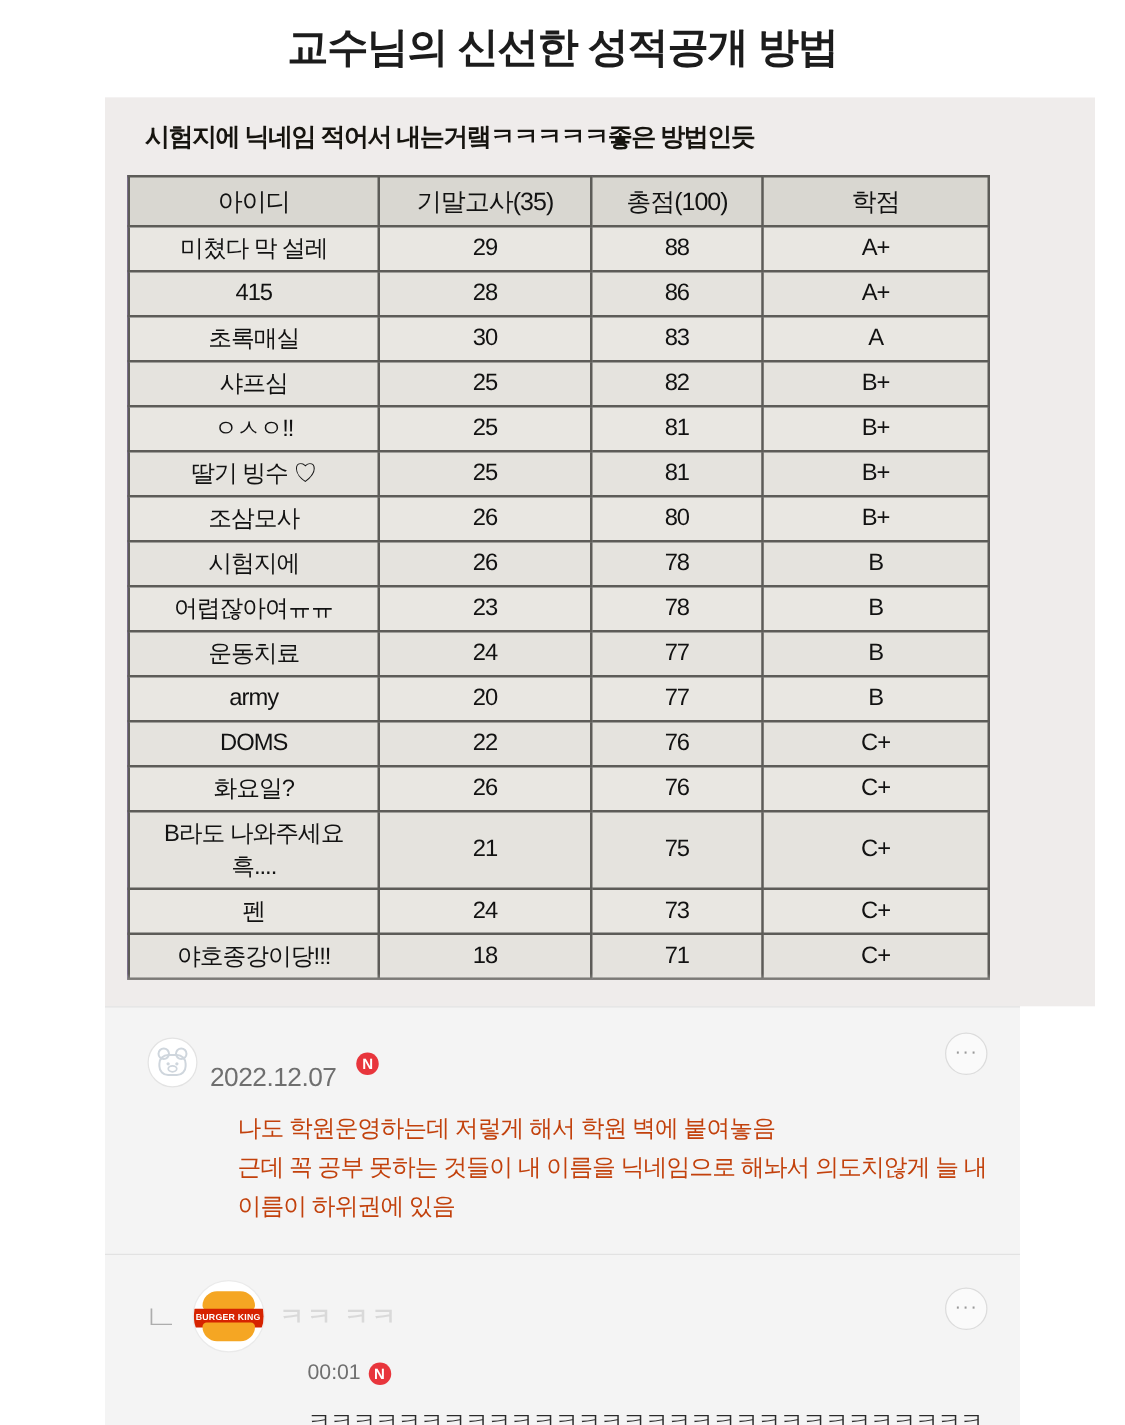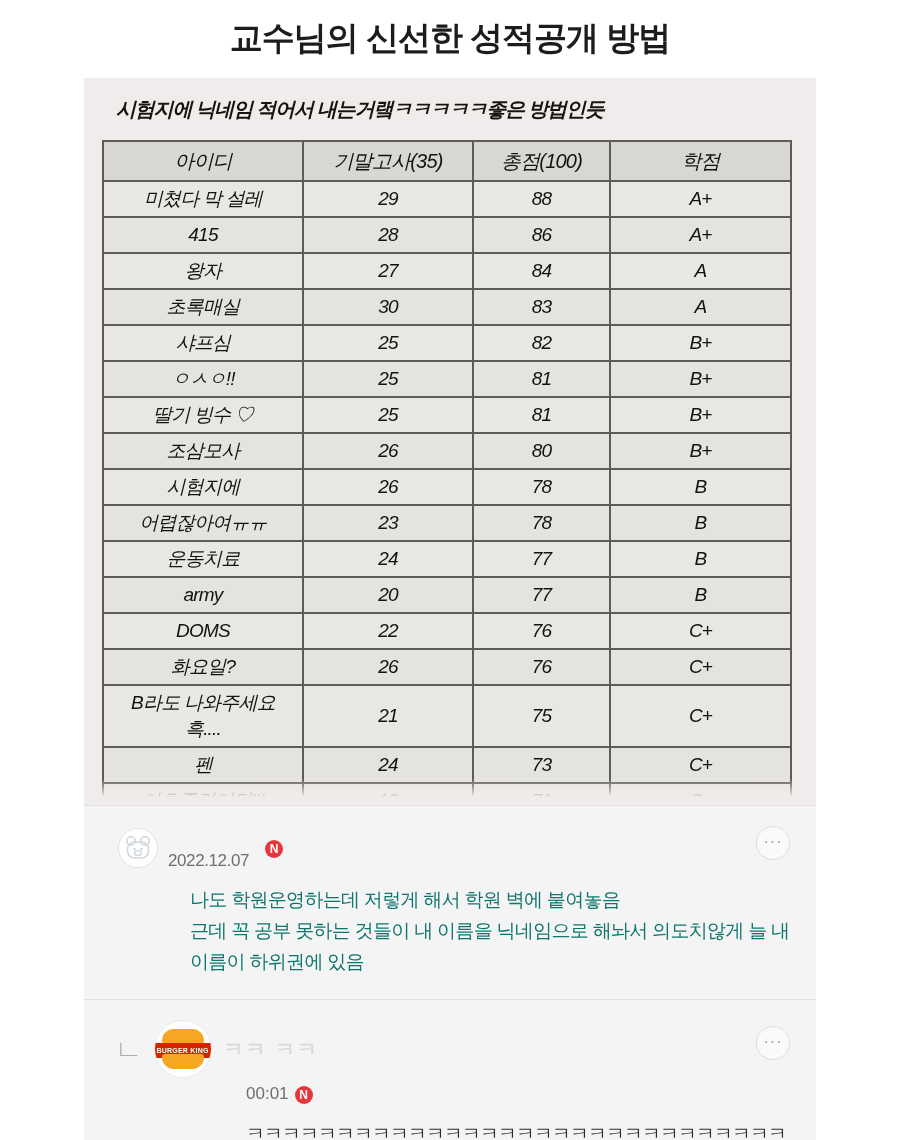--- a/index.html
+++ b/index.html
@@ -30,25 +30,24 @@
     left: 84px;
     top: 78px;
     width: 732px;
     height: 1062px;
     background: #f4f4f4;
   }
 
   
   .photo {
     position: relative;
-    width: 732px;
+    width: 792px;
     height: 727px;
     background: #efeceb;
     overflow: hidden;
-    font-style: italic;
   }
   .photo-caption {
     padding: 18px 20px 8px 32px;
     font-size: 20px;
     font-weight: bold;
     color: #16140f;
     letter-spacing: -1.2px;
     white-space: nowrap;
   }
   .sheet {
@@ -112,21 +111,21 @@
   .avatar {
     width: 40px; height: 40px;
     border-radius: 50%;
     background: #ffffff;
     border: 1px solid #e3e3e3;
     display: flex; align-items: center; justify-content: center;
     flex: none;
   }
   .avatar svg { display: block; }
   .cmt-date {
-    font-size: 17px;
+    font-size: 21px;
     color: #6f6f6f;
     letter-spacing: -0.4px;
     margin-top: 27px;
   }
   .naver-badge {
     display: inline-flex;
     align-items: center;
     justify-content: center;
     width: 18px; height: 18px;
     border-radius: 50%;
@@ -135,21 +134,21 @@
     font-size: 12px;
     font-weight: bold;
     margin-left: 6px;
     position: relative;
     top: 1px;
   }
   .cmt-body {
     margin: 14px 0 0 72px;
     font-size: 19px;
     line-height: 1.62;
-    color: #0f766e;
+    color: #c2410c;
     letter-spacing: -0.7px;
     white-space: pre-line;
   }
   .more-btn {
     position: absolute;
     right: 26px;
     top: 20px;
     width: 34px; height: 34px;
     border-radius: 50%;
     border: 1px solid #dcdcdc;
@@ -267,26 +266,20 @@
             <td class="name">미쳤다 막 설레</td>
             <td>29</td>
             <td>88</td>
             <td>A+</td>
           </tr>
           <tr>
             <td class="name">415</td>
             <td>28</td>
             <td>86</td>
             <td>A+</td>
-          </tr>
-          <tr>
-            <td class="name">왕자</td>
-            <td>27</td>
-            <td>84</td>
-            <td>A</td>
           </tr>
           <tr>
             <td class="name">초록매실</td>
             <td>30</td>
             <td>83</td>
             <td>A</td>
           </tr>
           <tr>
             <td class="name">샤프심</td>
             <td>25</td>

